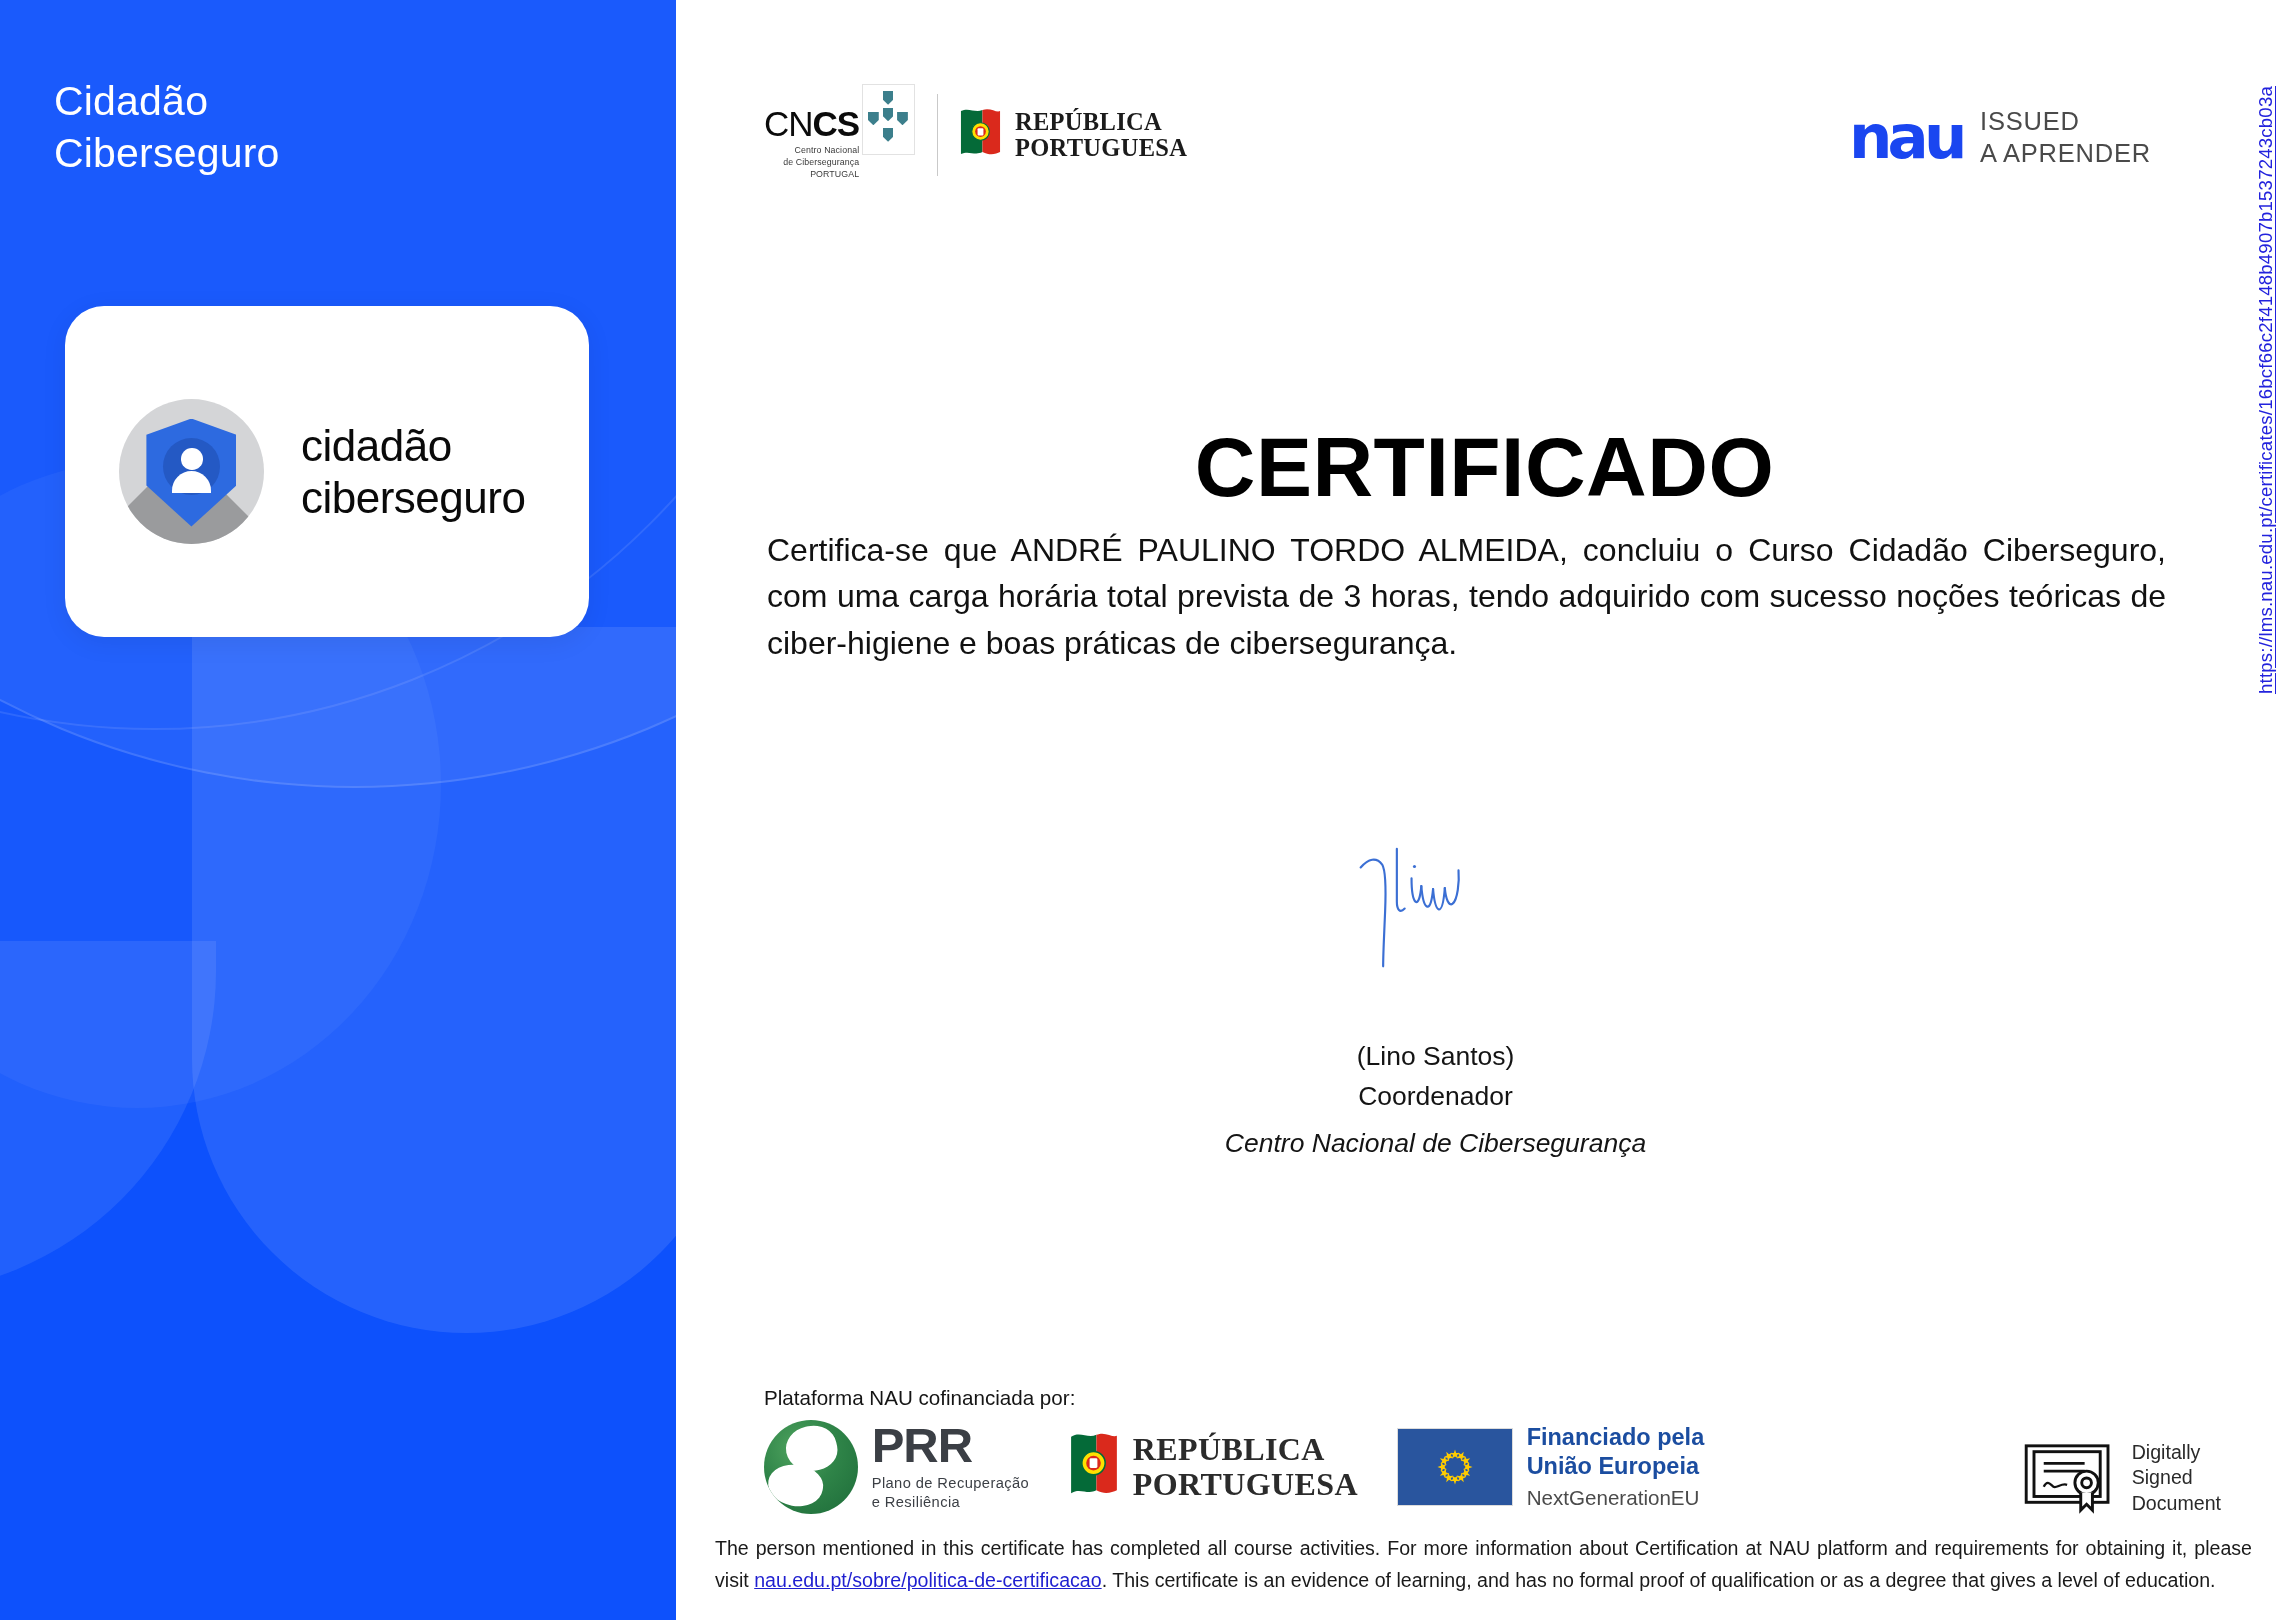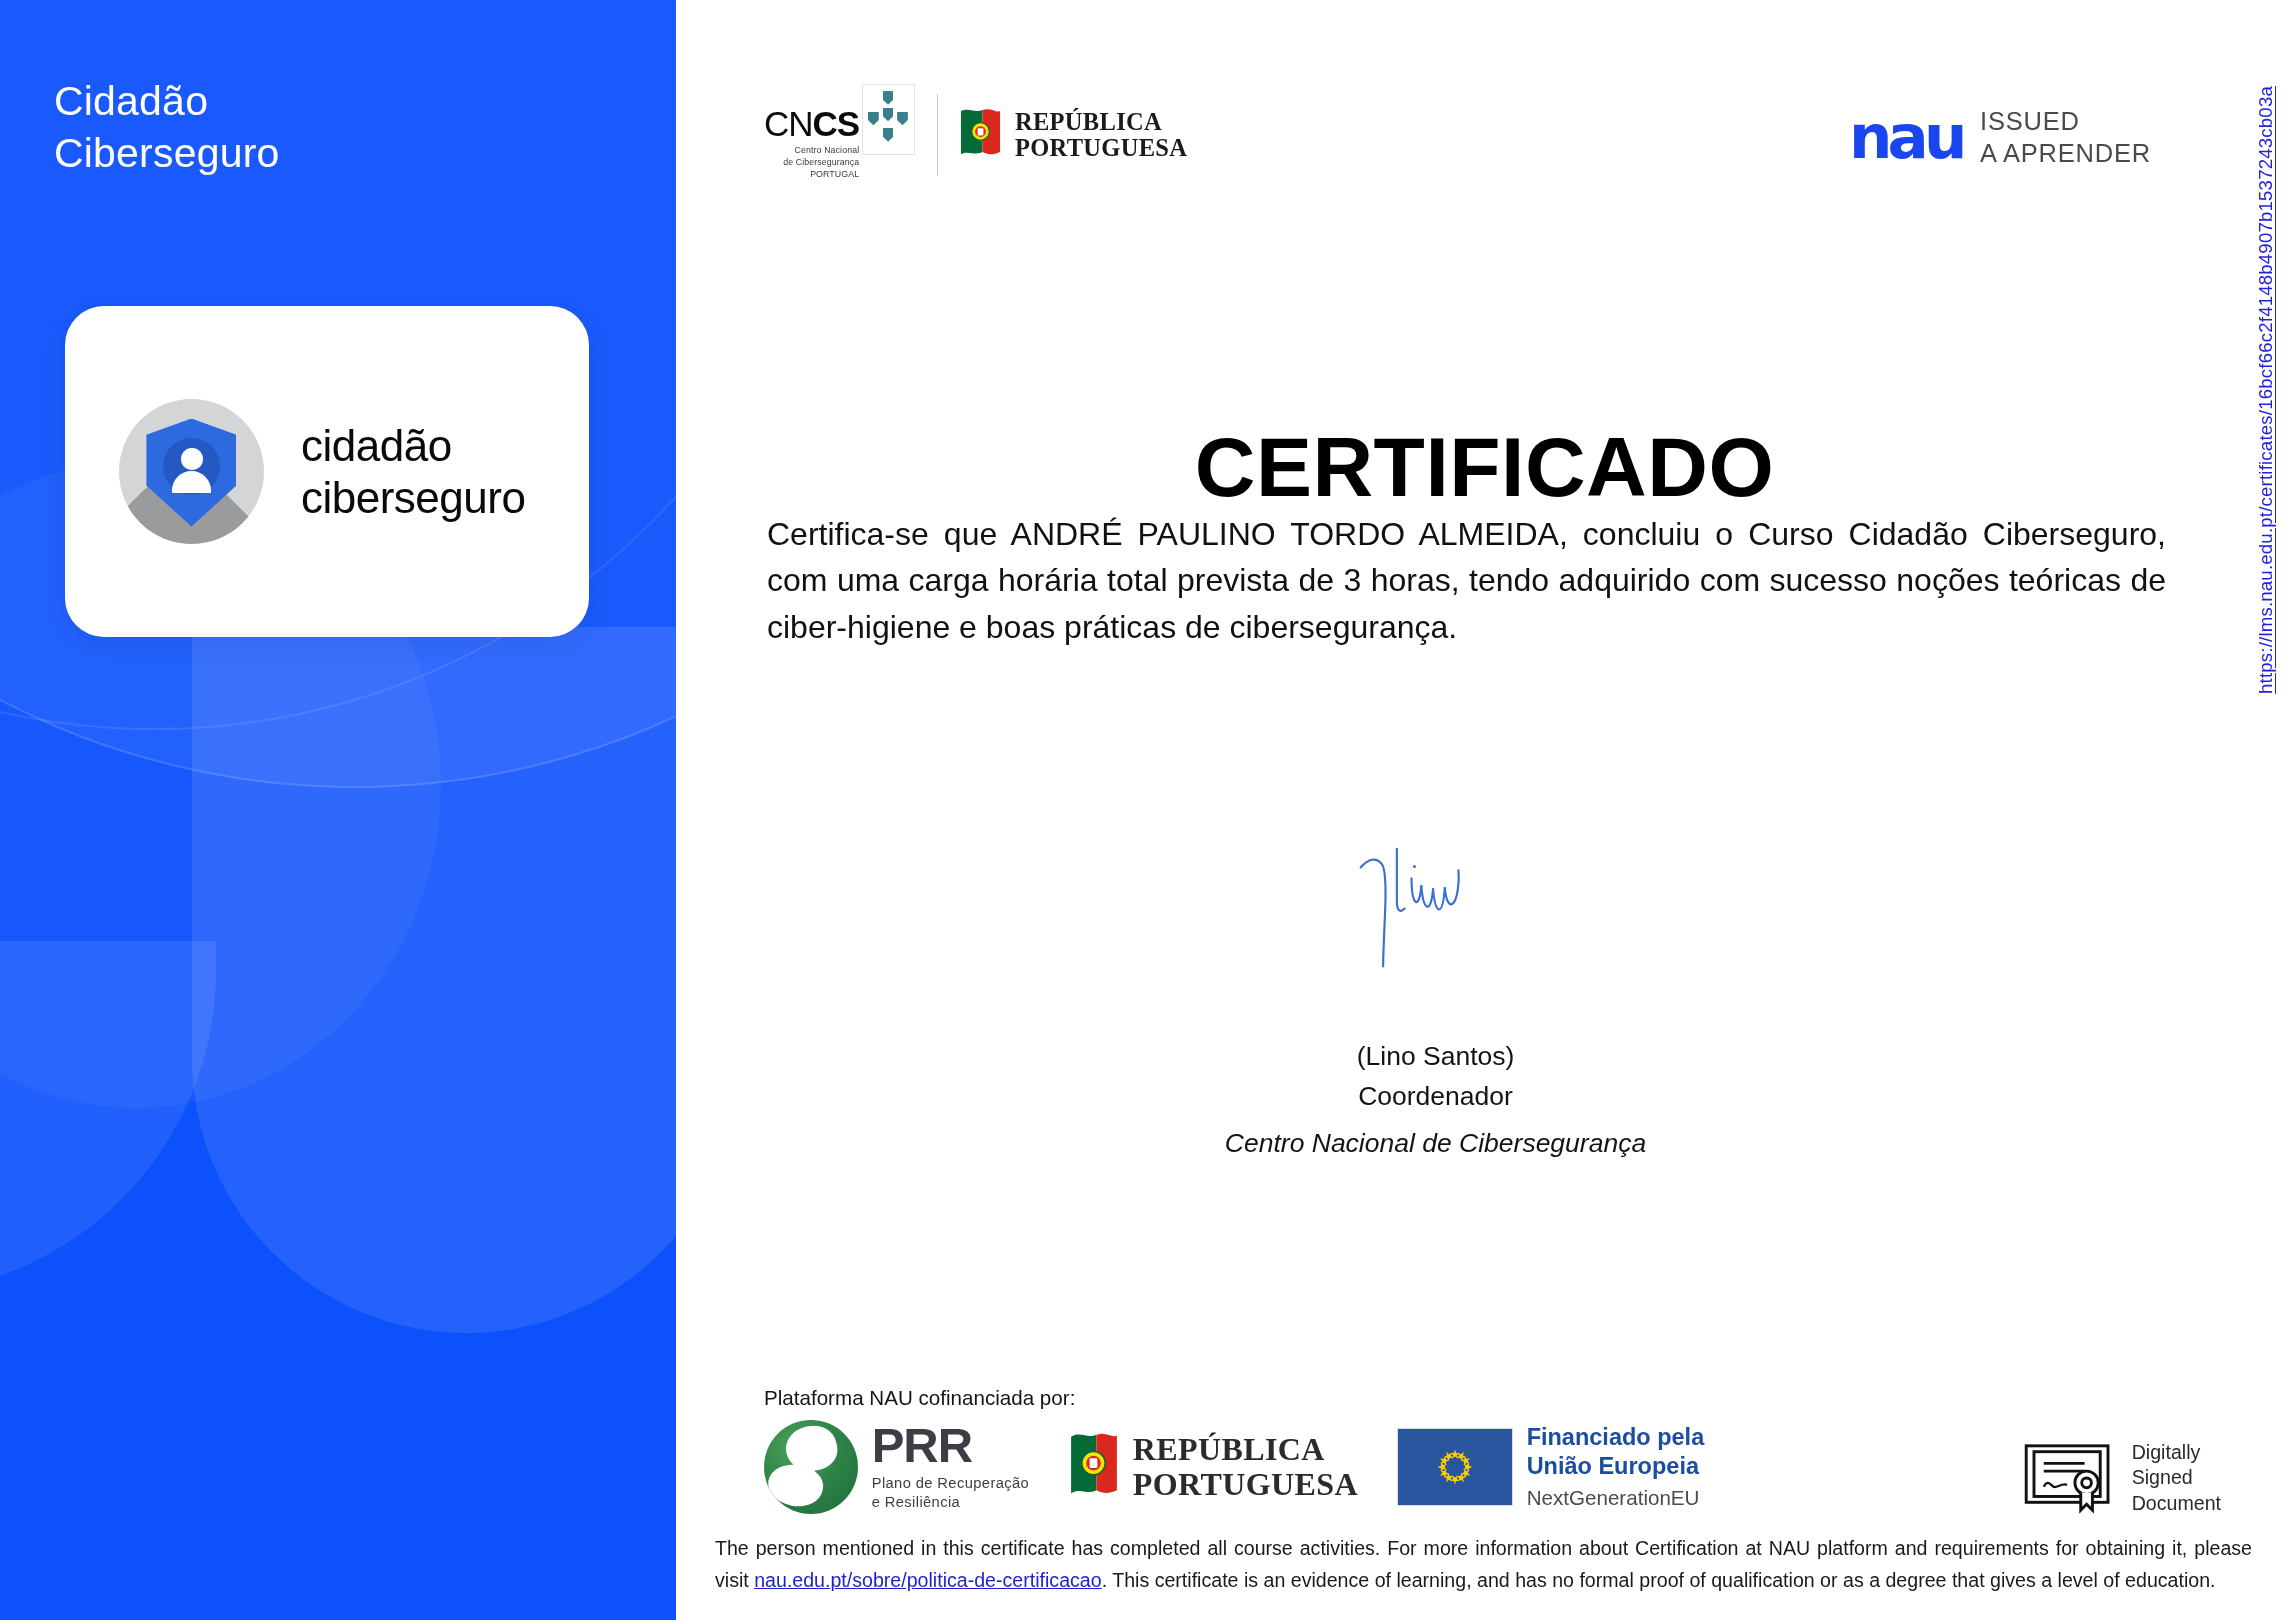--- a/index.html
+++ b/index.html
@@ -234,21 +234,20 @@
     font-family:"Liberation Sans", sans-serif;
   }
   .cert-body{
     position:absolute;
     left:91px;right:127px;top:495px;
     font-size:32px;
     line-height:1.45;
     color:#111;
     text-align:justify;
     text-justify:inter-word;
-    margin-top:16px;
   }
 
   
   .sig-wrap{
     position:absolute;
     left:0;right:0;top:843px;
     display:flex;flex-direction:column;align-items:center;
     transform:translateX(-49px);
   }
   .sig-svg{width:186px;height:137px;}

